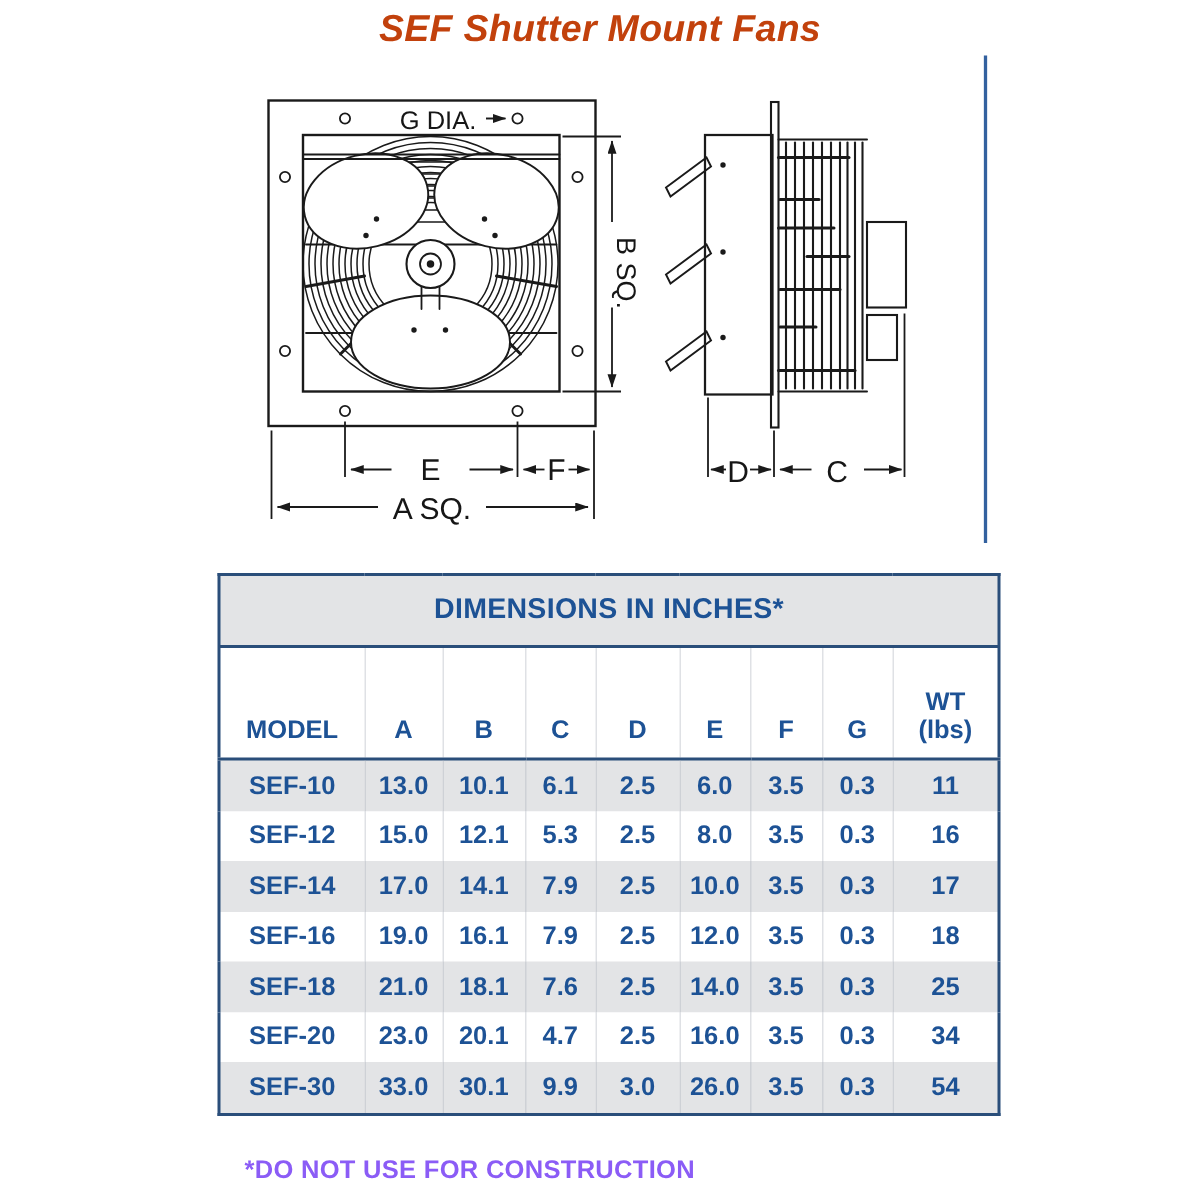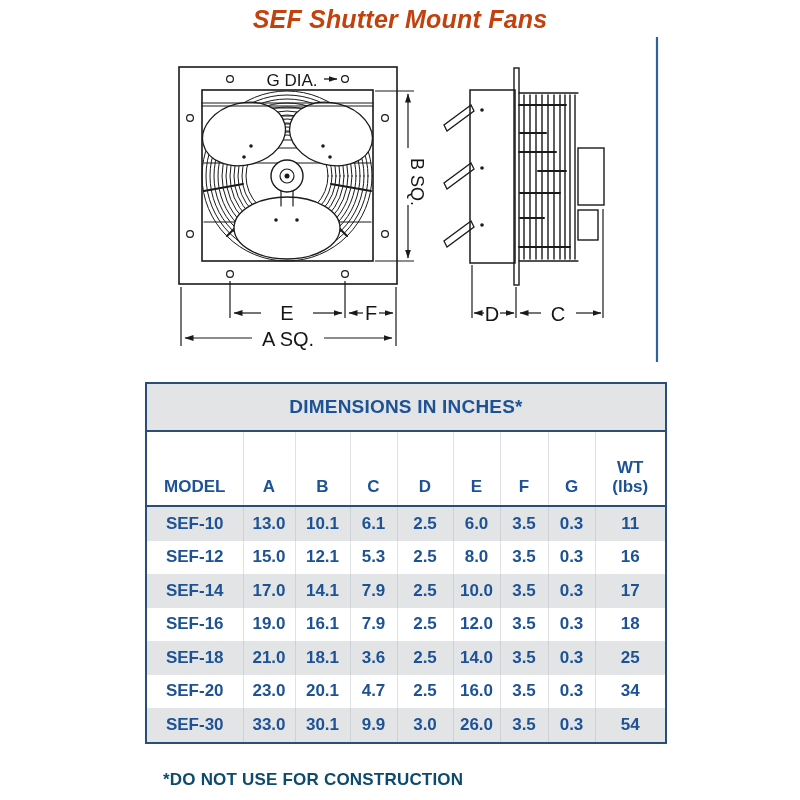--- a/index.html
+++ b/index.html
@@ -41,21 +41,21 @@
   tr.cols th{
     height:64px;vertical-align:bottom;padding-bottom:9px;font-size:17px;
     border-bottom:2.5px solid var(--table_border);
     white-space:pre-line;line-height:1.08;margin-left:16px;
   }
   tbody td{height:33.5px;font-size:17px;}
   tbody tr:nth-child(odd){background:var(--row_stripe);}
   tbody tr:nth-child(even){background:#fff;}
   .footnote{
     position:absolute;left:163px;top:770px;font-size:17px;font-weight:600;
-    color:#0c4a6e;letter-spacing:.2px;
+    color:#8b5cf6;letter-spacing:.2px;
   }
 </style>
 </head>
 <body>
 
 <div class="page">
 
   <h1 class="title">SEF Shutter Mount Fans</h1>
 
   <svg class="diagram" width="800" height="375" viewBox="0 0 800 375">
@@ -305,21 +305,21 @@
             <td>2.5</td>
             <td>12.0</td>
             <td>3.5</td>
             <td>0.3</td>
             <td>18</td>
           </tr>
           <tr>
             <td>SEF-18</td>
             <td>21.0</td>
             <td>18.1</td>
-            <td>3.6</td>
+            <td>7.6</td>
             <td>2.5</td>
             <td>14.0</td>
             <td>3.5</td>
             <td>0.3</td>
             <td>25</td>
           </tr>
           <tr>
             <td>SEF-20</td>
             <td>23.0</td>
             <td>20.1</td>

